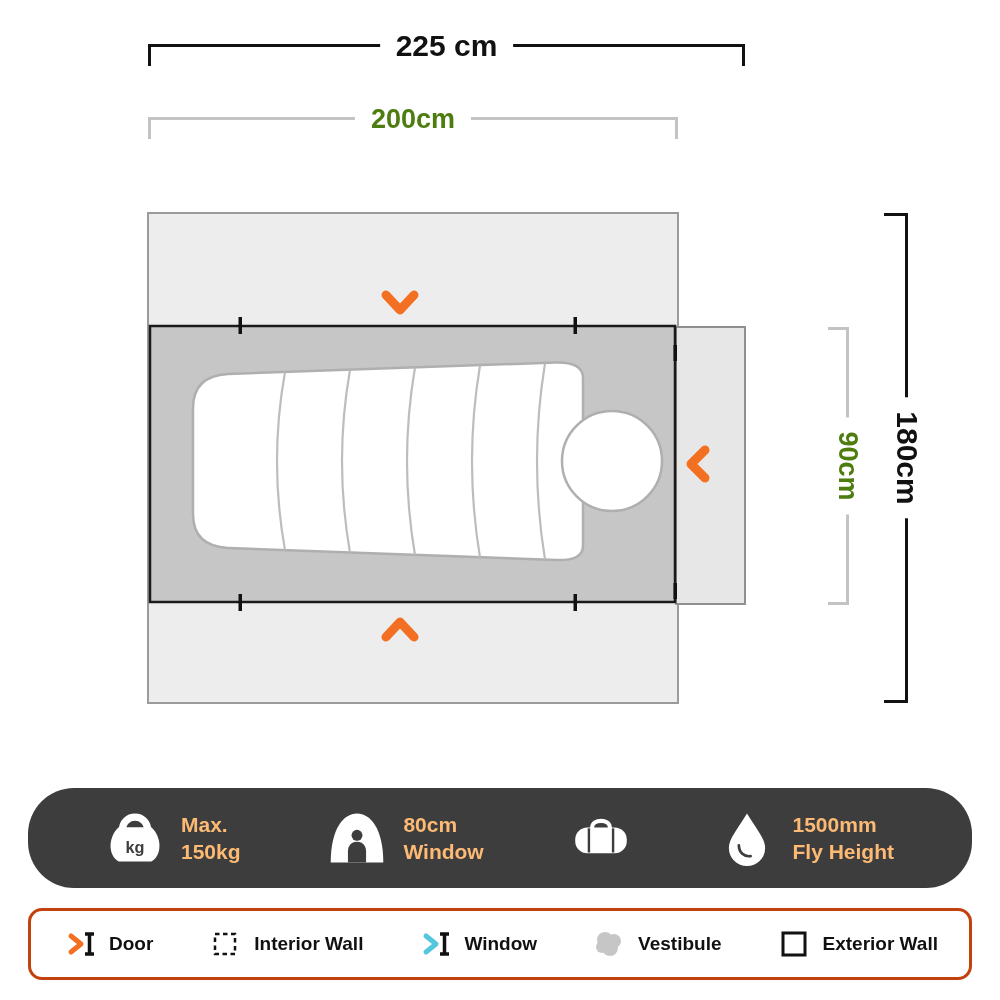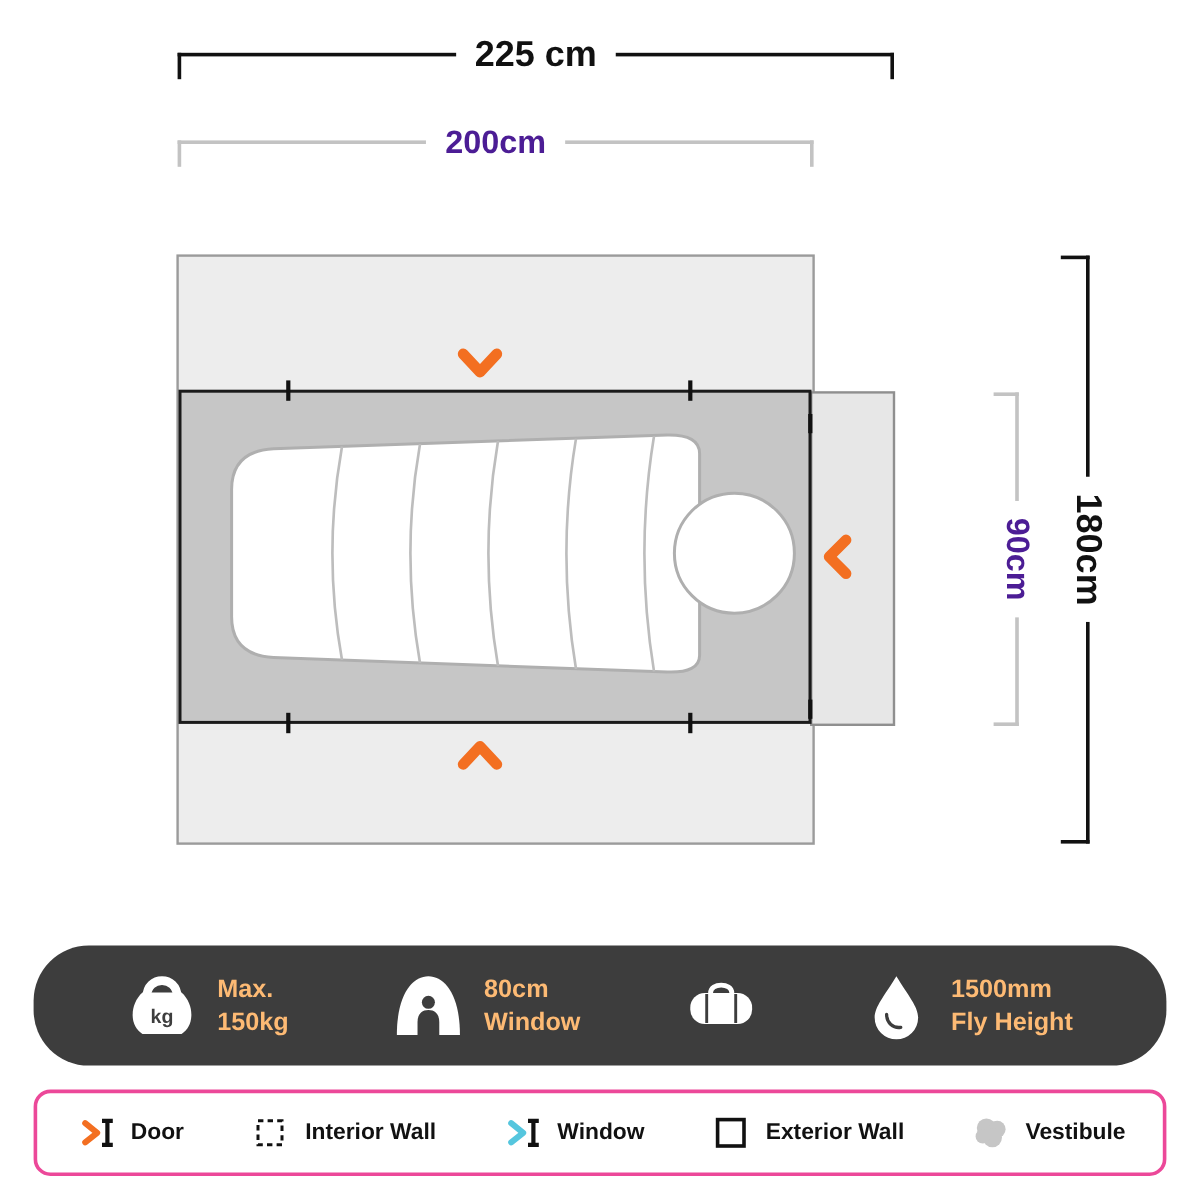--- a/index.html
+++ b/index.html
@@ -12,21 +12,21 @@
   .dim-h { position:absolute; }
   .dim-h .line { position:absolute; left:0; right:0; top:0; height:3px; }
   .dim-h .tick { position:absolute; top:0; width:3px; height:22px; }
   .dim-h .tick.l { left:0; }
   .dim-h .tick.r { right:0; }
   .dim-h .label { position:absolute; left:50%; top:2px; transform:translate(-50%,-50%);
                   background:#fff; padding:0 16px; font-weight:bold; white-space:nowrap;text-align:center; }
   .dim-black .line, .dim-black .tick { background:#111; }
   .dim-black .label { color:#111; font-size:30px; }
   .dim-gray .line, .dim-gray .tick { background:#C3C3C3; }
-  .dim-gray .label { color:#4c1d95; font-size:27px; }
+  .dim-gray .label { color:#4d7c0f; font-size:27px; }
 
   
   .dim-v { position:absolute; }
   .dim-v .line { position:absolute; top:0; bottom:0; right:0; width:3px; }
   .dim-v .tick { position:absolute; left:0; right:0; height:3px; }
   .dim-v .tick.t { top:0; }
   .dim-v .tick.b { bottom:0; }
   .dim-v .label { position:absolute; right:1.5px; top:50%; transform:translate(50%,-50%);
                   writing-mode:vertical-rl; background:#fff; padding:14px 0;
                   font-weight:bold; white-space:nowrap; }
@@ -34,21 +34,21 @@
   
   .spec-bar { position:absolute; left:28px; top:788px; width:944px; height:100px;
               background:#3D3D3D; border-radius:46px; display:flex; align-items:center;
               justify-content:space-around; padding:0 34px; }
   .spec-item { display:flex; align-items:center; gap:17px; }
   .spec-item svg { width:58px; height:58px; flex:0 0 auto; }
   .spec-text { color:#fdba74; font-weight:bold; font-size:21px; line-height:1.3; }
 
   
   .legend-bar { position:absolute; left:28px; top:908px; width:944px; height:72px;
-                background:#fff; border:3px solid #ec4899; border-radius:14px;
+                background:#fff; border:3px solid #c2410c; border-radius:14px;
                 display:flex; align-items:center; justify-content:space-around; padding:0 4px; }
   .legend-item { display:flex; align-items:center; gap:11px; }
   .legend-item svg { width:36px; height:36px; flex:0 0 auto; }
   .legend-label { color:#111; font-weight:bold; font-size:19px; white-space:nowrap; }
 </style>
 </head>
 <body>
 
 <svg class="plan-svg" viewBox="0 0 1000 760">
 
@@ -174,28 +174,28 @@
   <div class="legend-item">
     <svg viewBox="0 0 36 36">
       <polyline points="9,10 19,18 9,26" fill="none" stroke-width="5" stroke-linecap="round" stroke-linejoin="round" stroke="#55C6DE"></polyline>
       <path d="M 23 8 H 32 M 27.5 8 V 28 M 23 28 H 32" fill="none" stroke="#111" stroke-width="3.5"></path>
     </svg>
     <span class="legend-label">Window</span>
   </div>
 
   <div class="legend-item">
     <svg viewBox="0 0 36 36">
-      <rect x="7" y="7" width="22" height="22" fill="#fff" stroke="#111" stroke-width="3"></rect>
-    </svg>
-    <span class="legend-label">Exterior Wall</span>
-  </div>
-
-  <div class="legend-item">
-    <svg viewBox="0 0 36 36">
       <circle cx="14" cy="14" r="8" fill="#C6C6C6"></circle>
       <circle cx="23" cy="15" r="7" fill="#C6C6C6"></circle>
       <circle cx="19" cy="22" r="8" fill="#C6C6C6"></circle>
       <circle cx="11" cy="21" r="6" fill="#C6C6C6"></circle>
     </svg>
     <span class="legend-label">Vestibule</span>
   </div>
 
+  <div class="legend-item">
+    <svg viewBox="0 0 36 36">
+      <rect x="7" y="7" width="22" height="22" fill="#fff" stroke="#111" stroke-width="3"></rect>
+    </svg>
+    <span class="legend-label">Exterior Wall</span>
+  </div>
+
 </div>
 
 </body></html>

